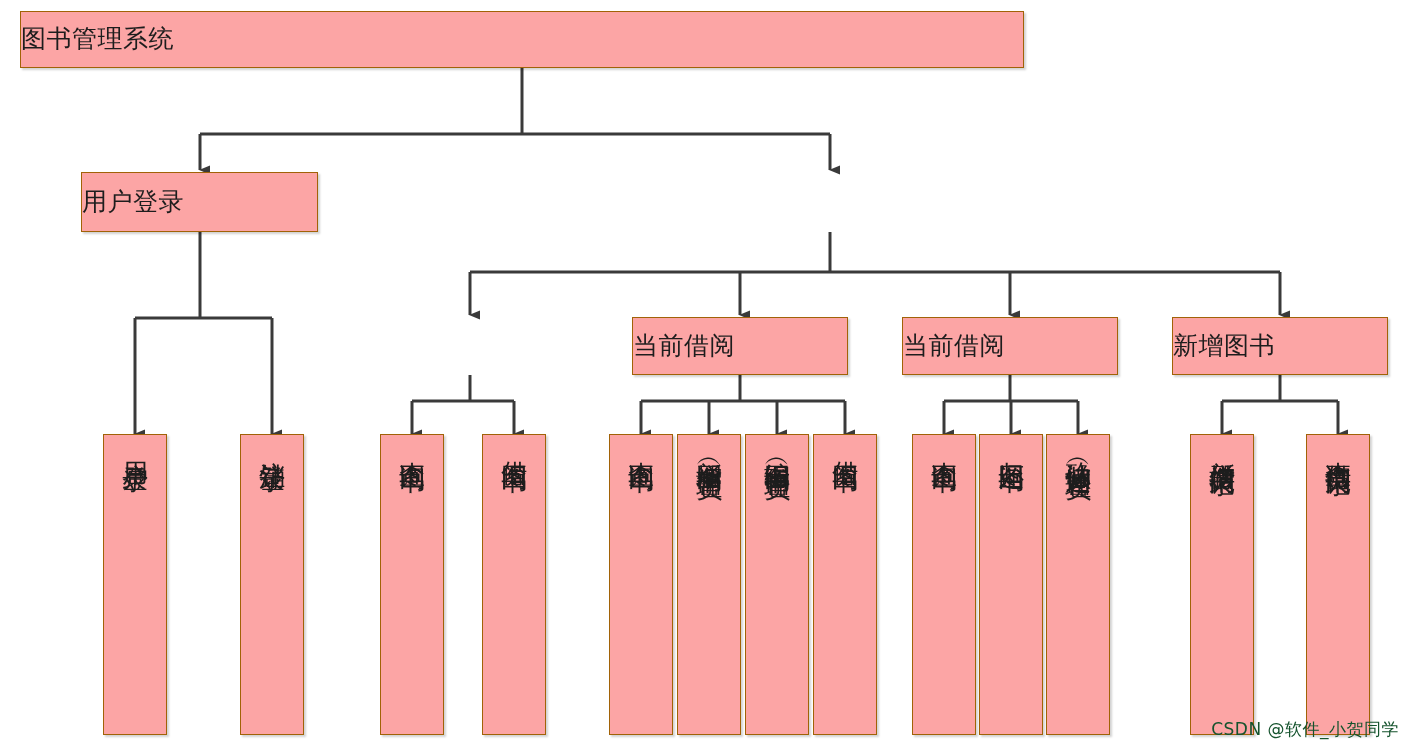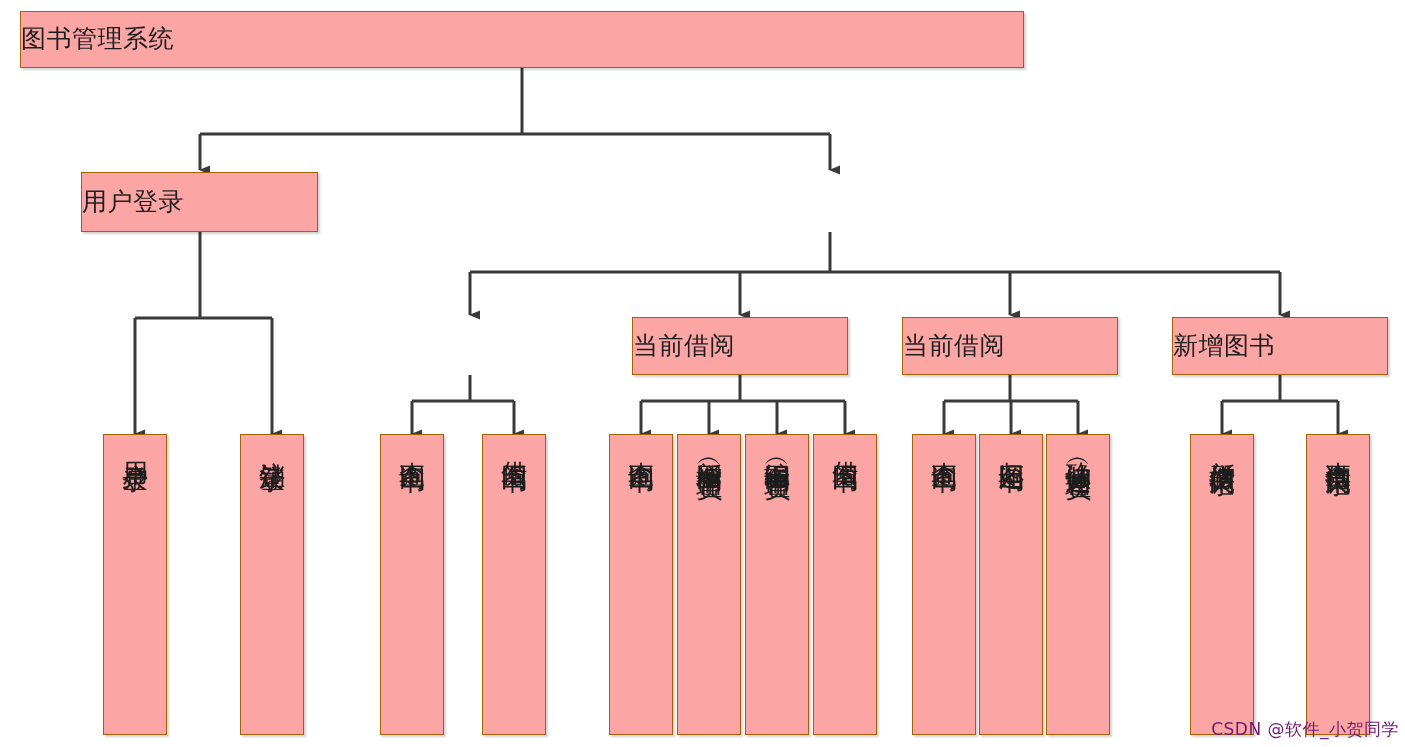--- a/index.html
+++ b/index.html
@@ -60,21 +60,21 @@
     line-height: 1.05;
     letter-spacing: 2px;
     white-space: nowrap;
     margin: 0 auto;
   }
   .watermark {
     position: absolute;
     right: 6px;
     bottom: 6px;
     font-size: 17px;
-    color: #701a75;
+    color: #14532d;
     letter-spacing: 0.5px;
     white-space: nowrap;
   }
 </style>
 </head>
 <body>
 
 <div id="canvas">
 
   <svg class="edges" viewBox="0 0 1405 747">

